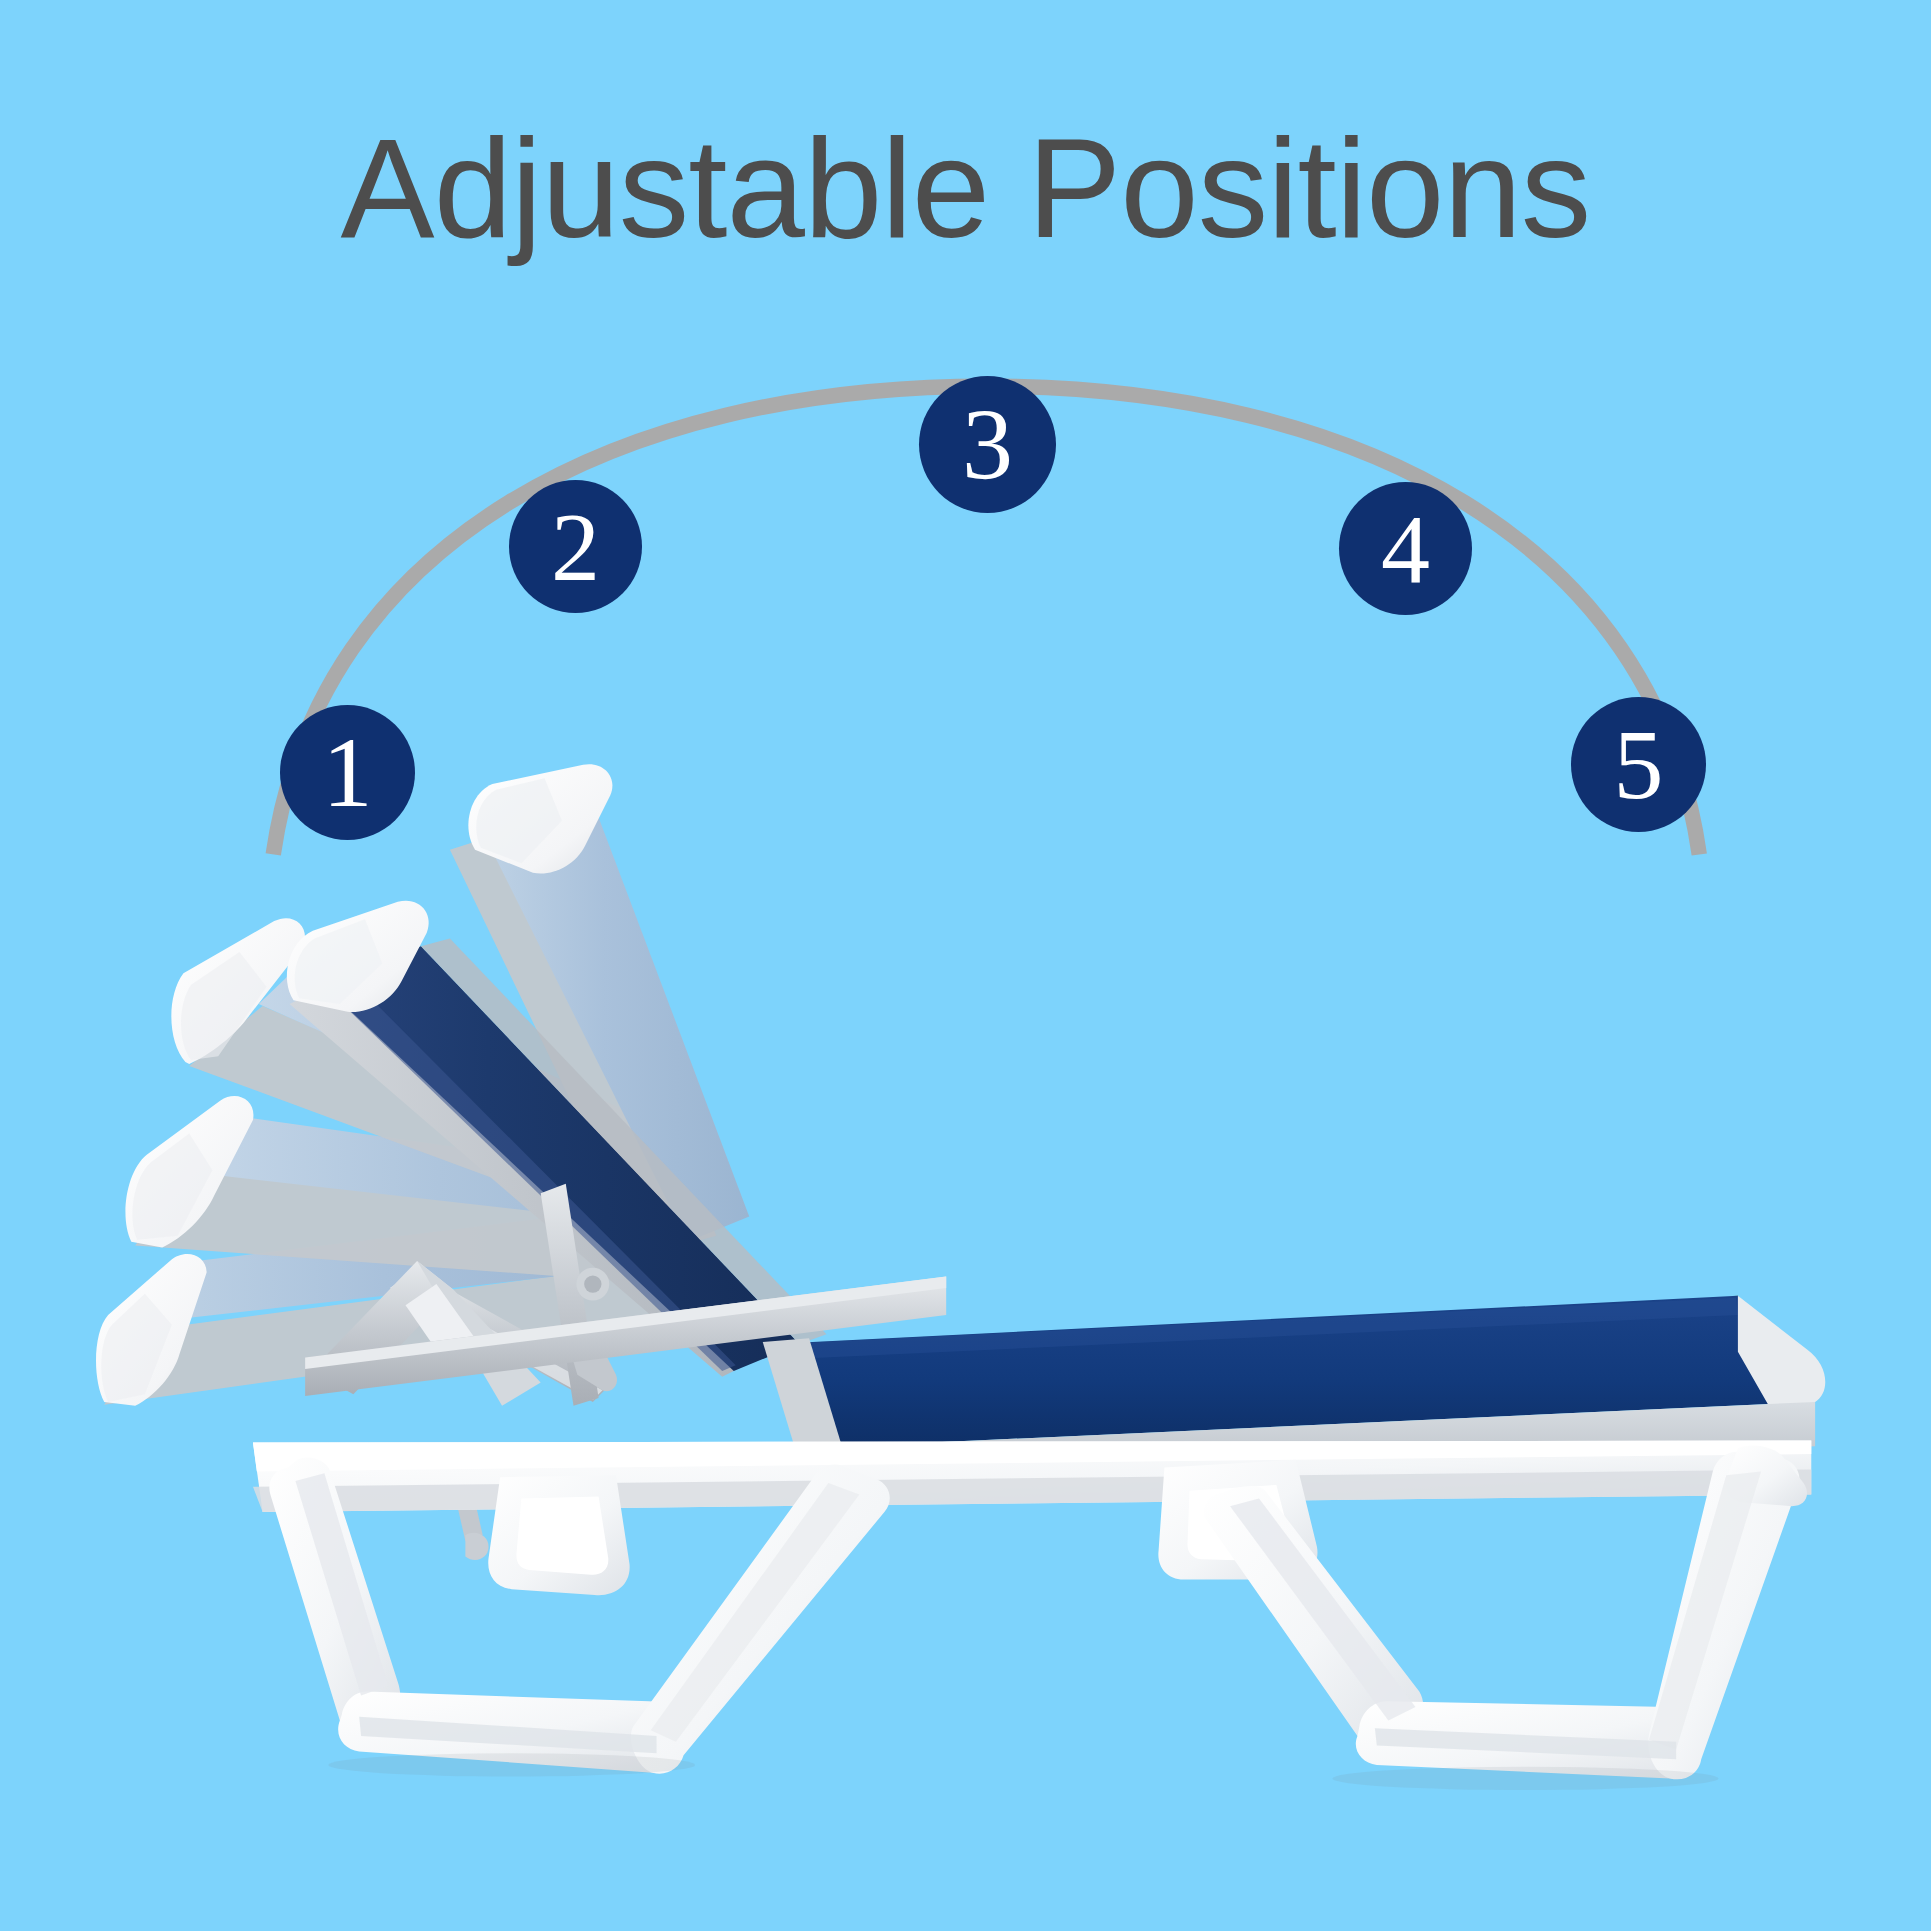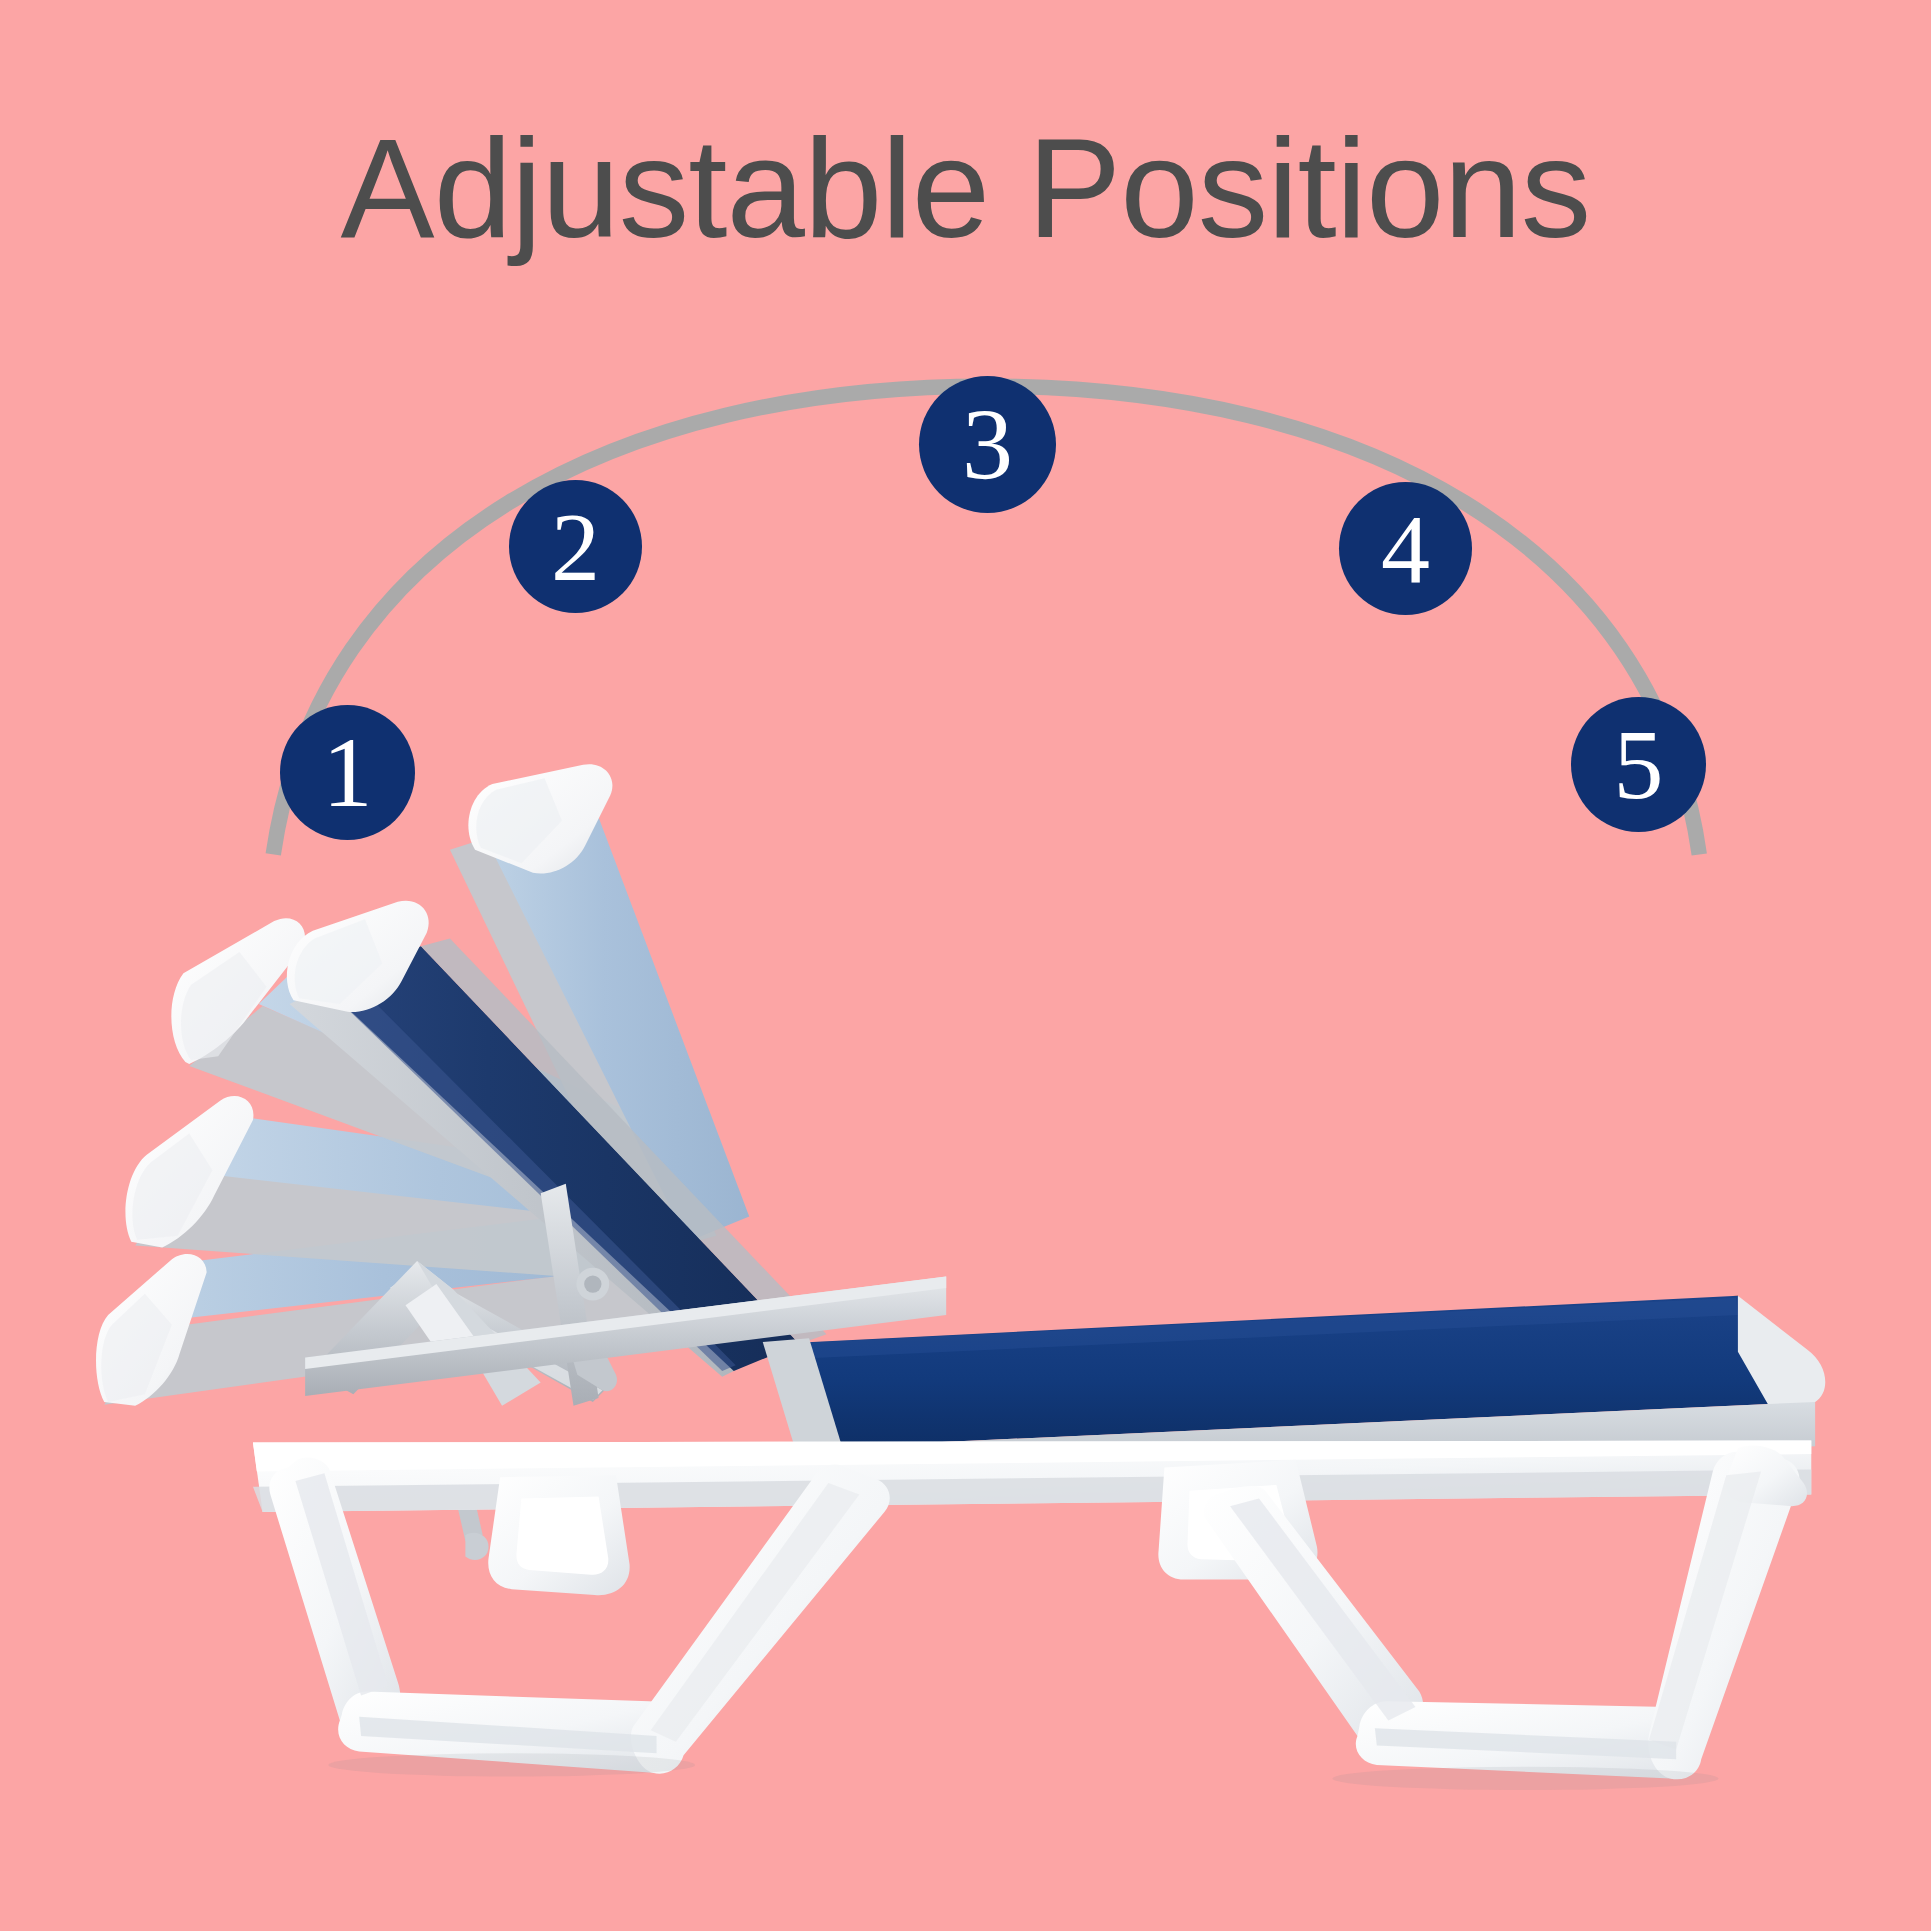--- a/index.html
+++ b/index.html
@@ -2,21 +2,21 @@
 <html><head>
 <meta charset="utf-8">
 <title>Adjustable Positions</title>
 <style>
   html,body{margin:0;padding:0;background:#ffffff;}
   body{
     width:1931px;height:1931px;
     font-family:"Liberation Sans","DejaVu Sans",sans-serif;
     overflow:hidden;position:relative;
   }
-  #stage{position:absolute;inset:0;width:1931px;height:1931px;background:#fca5a5;}
+  #stage{position:absolute;inset:0;width:1931px;height:1931px;background:#7dd3fc;}
 
   
   .title{
     position:absolute;left:0;top:114px;width:1931px;
     text-align:center;
     font-size:141px;line-height:1.05;
     font-weight:400;
     letter-spacing:-1px;
     color:#4d4d4d;
     white-space:nowrap;

